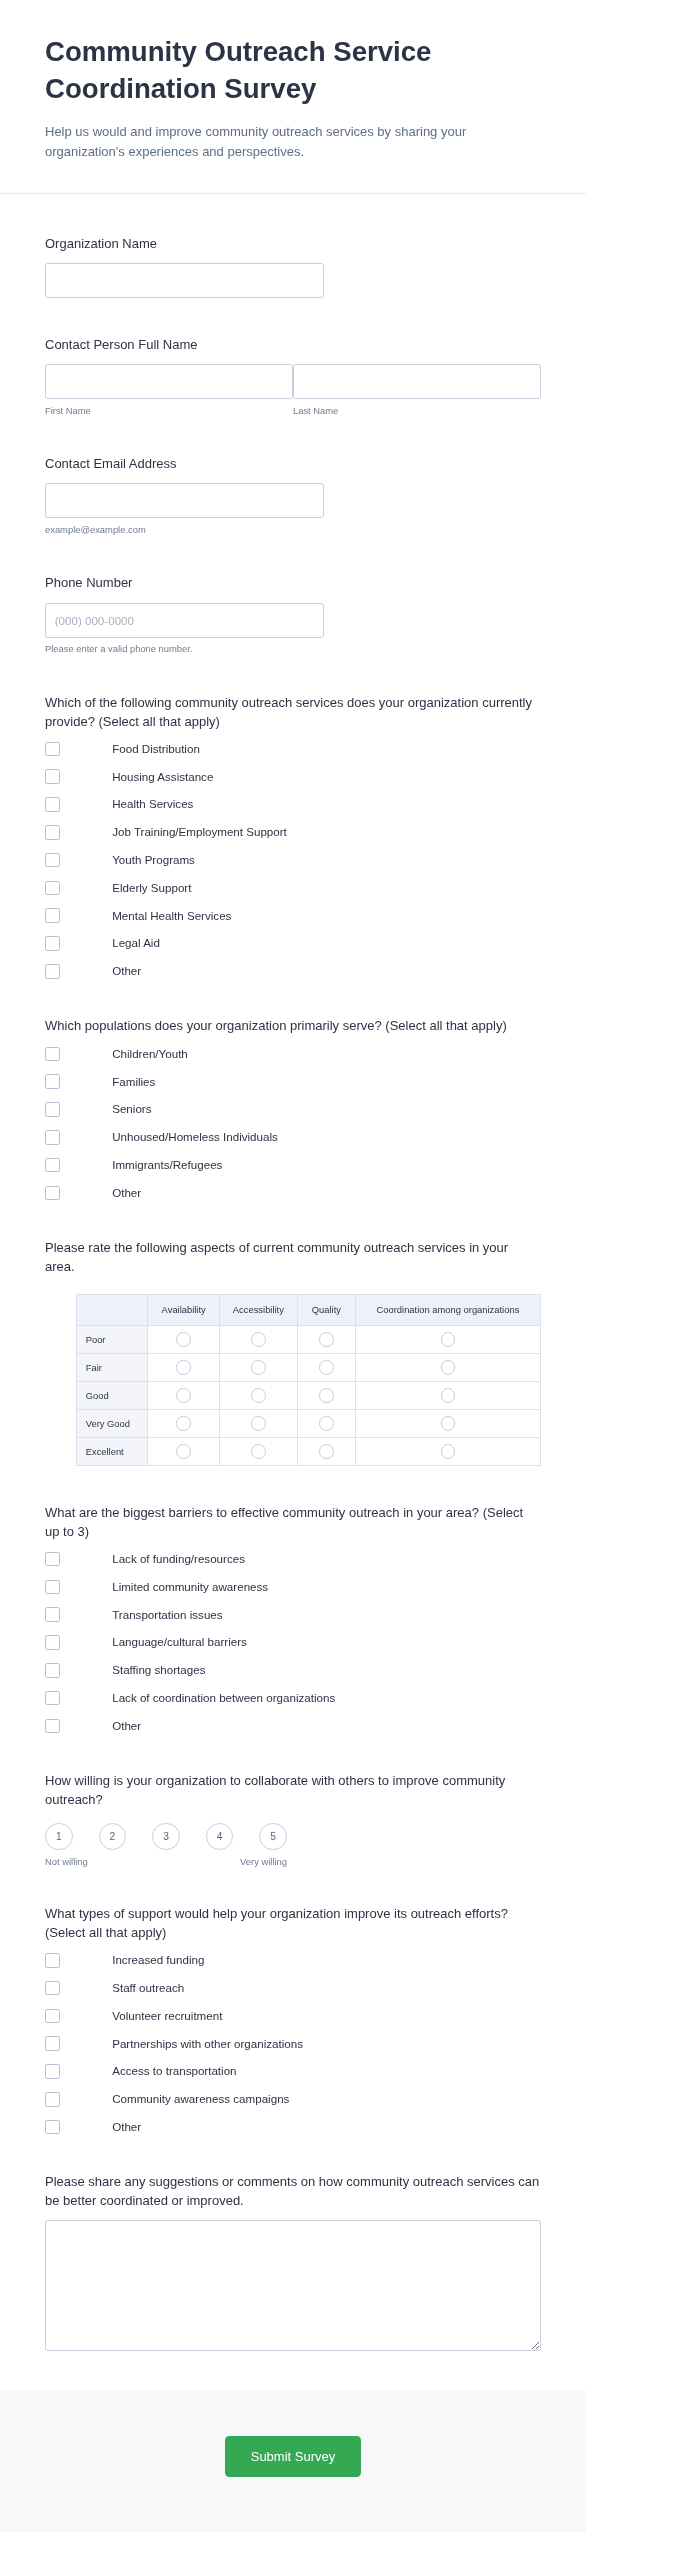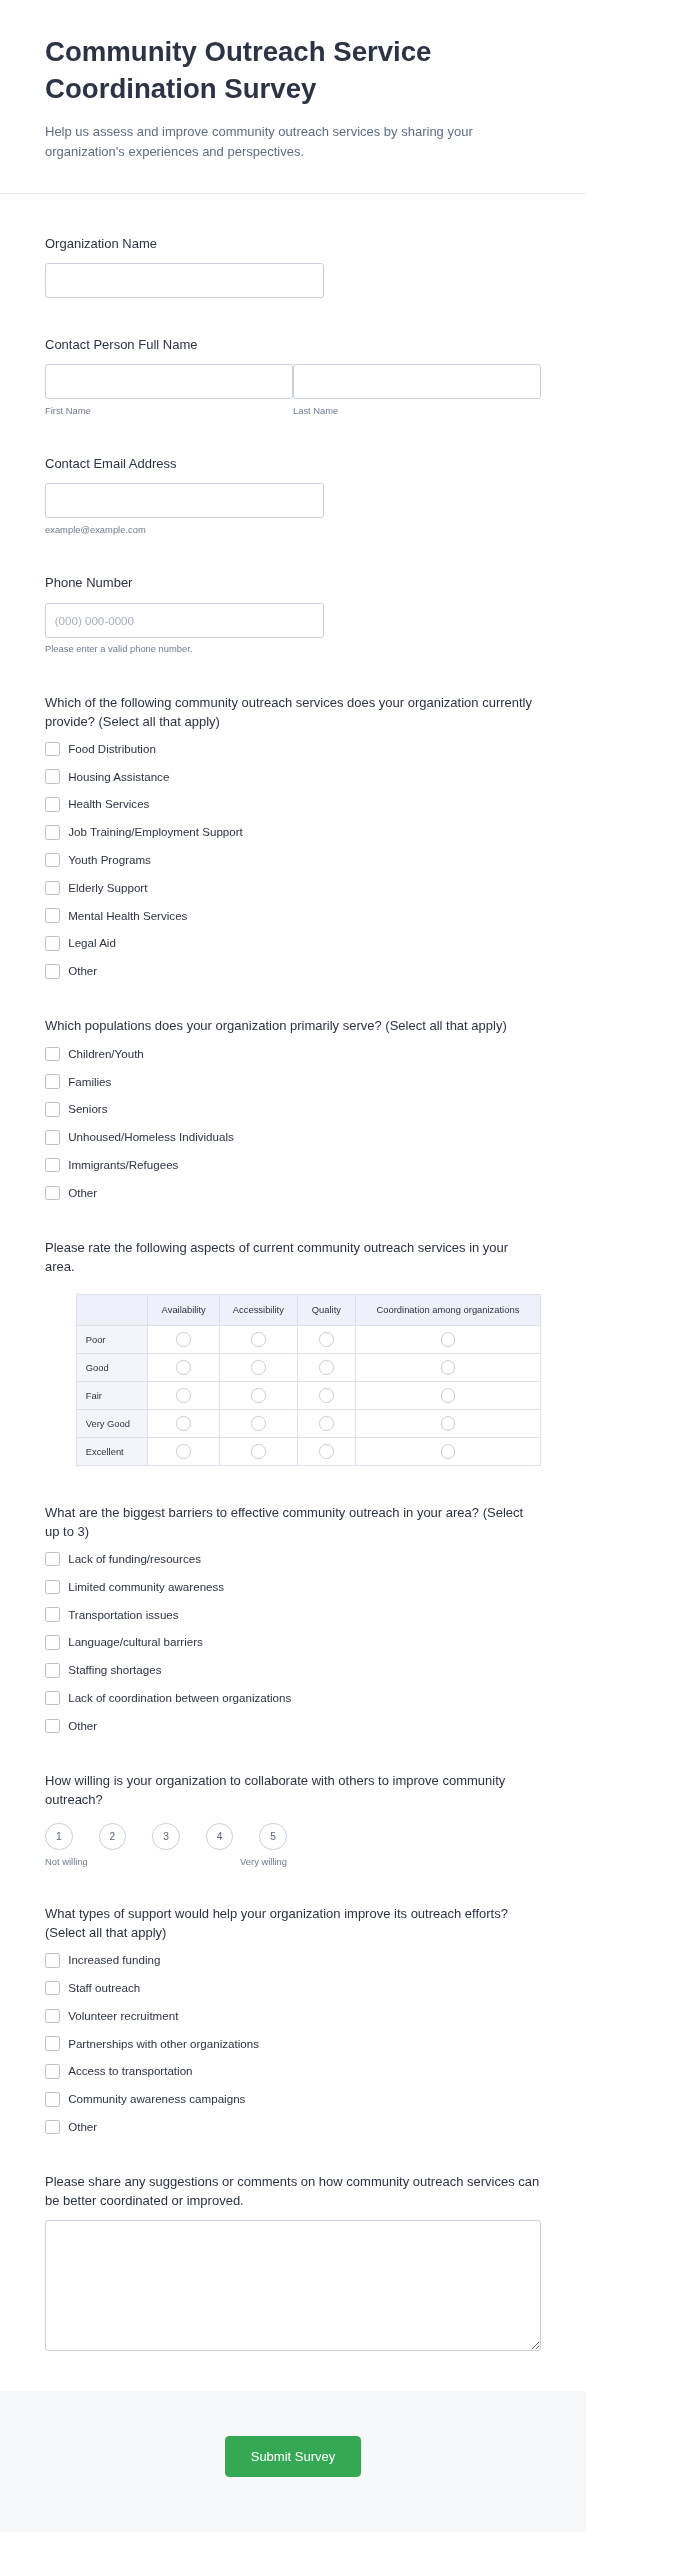--- a/index.html
+++ b/index.html
@@ -75,21 +75,21 @@
   }
   .checkbox {
     width: 14.5px;
     height: 14.5px;
     flex: 0 0 14.5px;
     border: 0.7px solid #b8c0d0;
     border-radius: 2.2px;
     background: #ffffff;
     display: inline-block;
   }
-  .opt-text { font-size: 11.6px; color: #2c3345; line-height: 1.4; }
+  .opt-text { font-size: 11.6px; color: #2c3345; line-height: 1.4; margin-left: 44px; }
 
   
   .matrix-wrap { margin-top: 17.4px; padding-left: 31px; }
   table.matrix {
     width: 100%;
     border-collapse: collapse;
     table-layout: fixed;
   }
   table.matrix th, table.matrix td { border: 0.7px solid #dde1ec; }
   table.matrix thead th {
@@ -179,21 +179,21 @@
     cursor: pointer;
   }
 </style>
 </head>
 <body>
 
 <div class="page">
 
   <header class="form-header">
     <h1 class="form-title">Community Outreach Service Coordination Survey</h1>
-    <p class="form-subtitle">Help us assess and improve community outreach services by sharing your organization's experiences and perspectives.</p>
+    <p class="form-subtitle">Help us would and improve community outreach services by sharing your organization's experiences and perspectives.</p>
   </header>
 
   <div class="divider"></div>
 
   <main class="form-main">
 
     <section class="question">
       <label class="q-label">Organization Name</label>
       <input type="text" class="text-input" style="">
     </section>
@@ -318,28 +318,28 @@
           </thead>
           <tbody>
             <tr>
               <td class="row-label">Poor</td>
               <td class="cell"><span class="radio"></span></td>
               <td class="cell"><span class="radio"></span></td>
               <td class="cell"><span class="radio"></span></td>
               <td class="cell"><span class="radio"></span></td>
             </tr>
             <tr>
+              <td class="row-label">Fair</td>
+              <td class="cell"><span class="radio"></span></td>
+              <td class="cell"><span class="radio"></span></td>
+              <td class="cell"><span class="radio"></span></td>
+              <td class="cell"><span class="radio"></span></td>
+            </tr>
+            <tr>
               <td class="row-label">Good</td>
-              <td class="cell"><span class="radio"></span></td>
-              <td class="cell"><span class="radio"></span></td>
-              <td class="cell"><span class="radio"></span></td>
-              <td class="cell"><span class="radio"></span></td>
-            </tr>
-            <tr>
-              <td class="row-label">Fair</td>
               <td class="cell"><span class="radio"></span></td>
               <td class="cell"><span class="radio"></span></td>
               <td class="cell"><span class="radio"></span></td>
               <td class="cell"><span class="radio"></span></td>
             </tr>
             <tr>
               <td class="row-label">Very Good</td>
               <td class="cell"><span class="radio"></span></td>
               <td class="cell"><span class="radio"></span></td>
               <td class="cell"><span class="radio"></span></td>

